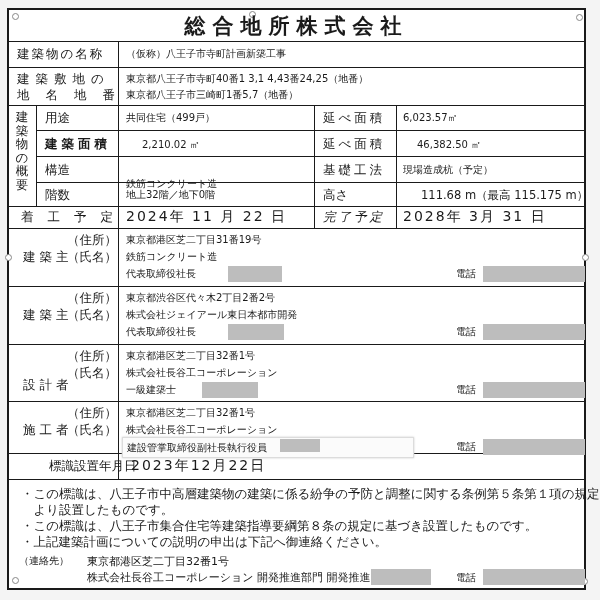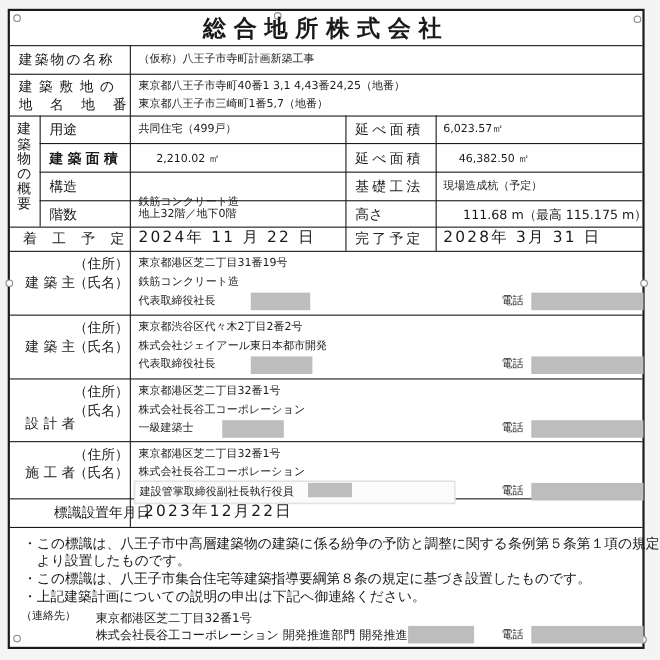--- a/index.html
+++ b/index.html
@@ -109,21 +109,21 @@
   </div>
   <div class="val" style="left:117px;top:178px;">地上32階／地下0階</div>
   <div class="lbl spaced" style="left:314px;top:178px;width:66px;">
     <span>高</span>
     <span>さ</span>
   </div>
   <div class="val" style="left:412px;top:178px;font-size:11.5px;">111.68 m（最高 115.175 m）</div>
 
   <div class="lbl" style="left:12px;top:200px;letter-spacing:5px;">着 工 予 定</div>
   <div class="val big" style="left:117px;top:199px;">2024年 11 月 22 日</div>
-  <div class="lbl" style="left:314px;top:200px;letter-spacing:3px;">完了予定</div>
+  <div class="lbl" style="left:314px;top:200px;letter-spacing:3px;font-style:italic;">完了予定</div>
   <div class="val big" style="left:394px;top:199px;">2028年  3月 31 日</div>
 
   <div class="lbl" style="left:58px;top:223px;">（住所）</div>
   <div class="lbl" style="left:14px;top:240px;letter-spacing:4px;">建築主</div>
   <div class="lbl" style="left:58px;top:240px;">（氏名）</div>
   <div class="val" style="left:117px;top:223px;">東京都港区芝二丁目31番19号</div>
   <div class="val" style="left:117px;top:240px;">鉄筋コンクリート造</div>
   <div class="val" style="left:117px;top:257px;">代表取締役社長</div>
   <div class="redact" style="left:219px;top:256px;width:54px;"></div>
   <div class="val" style="left:447px;top:257px;">電話</div>

